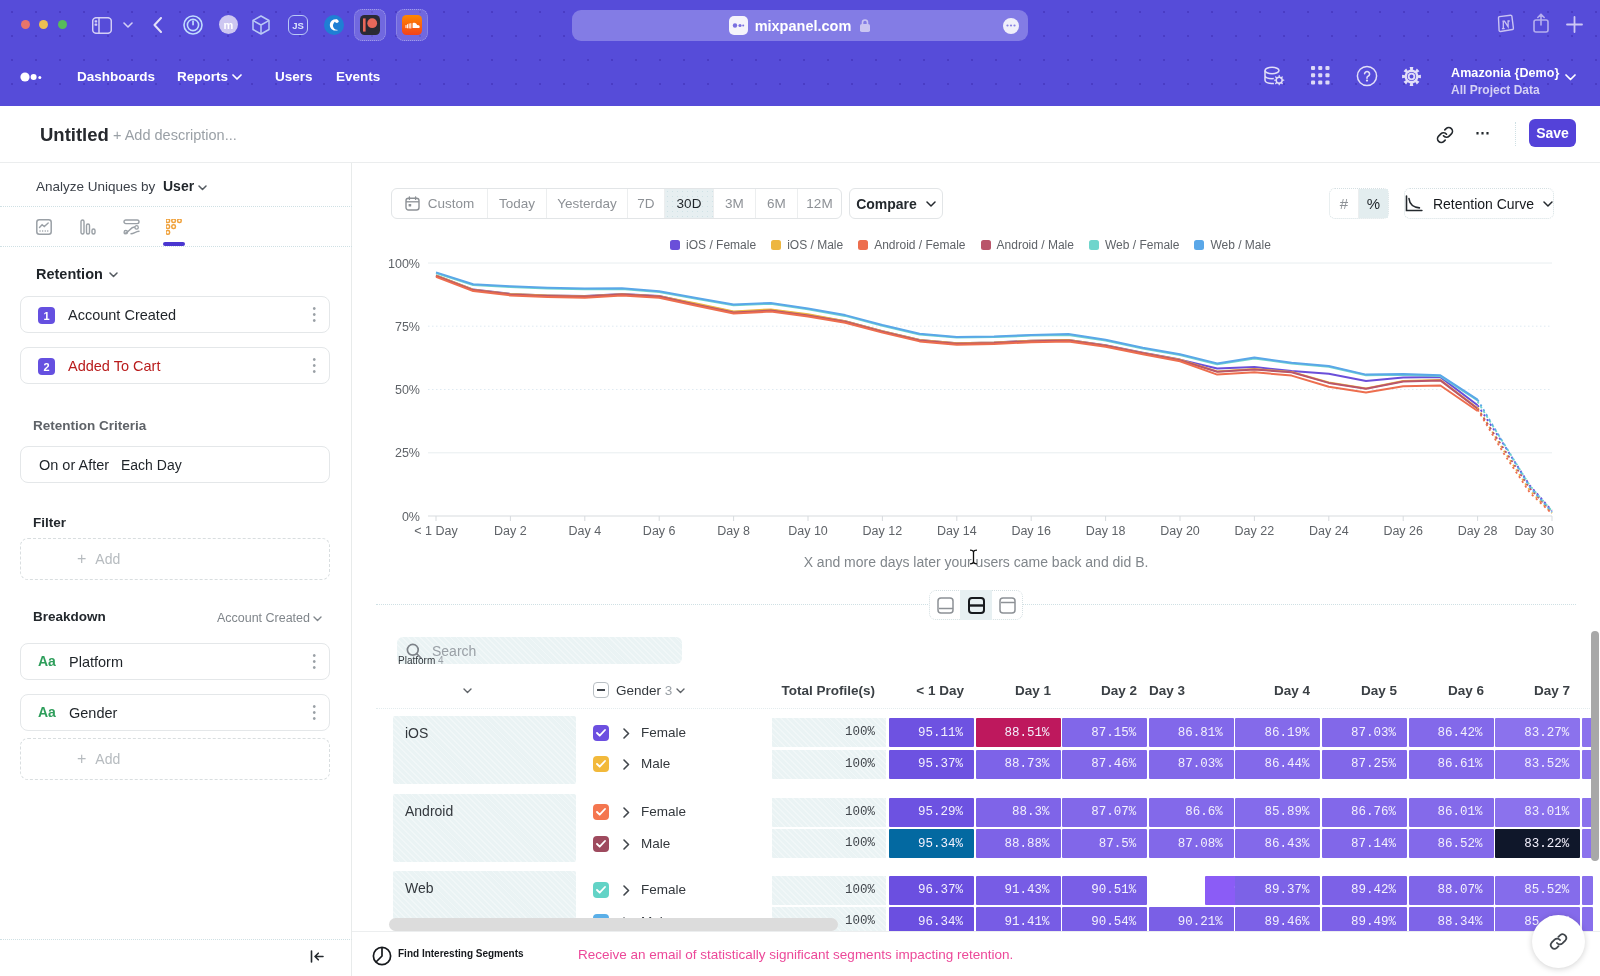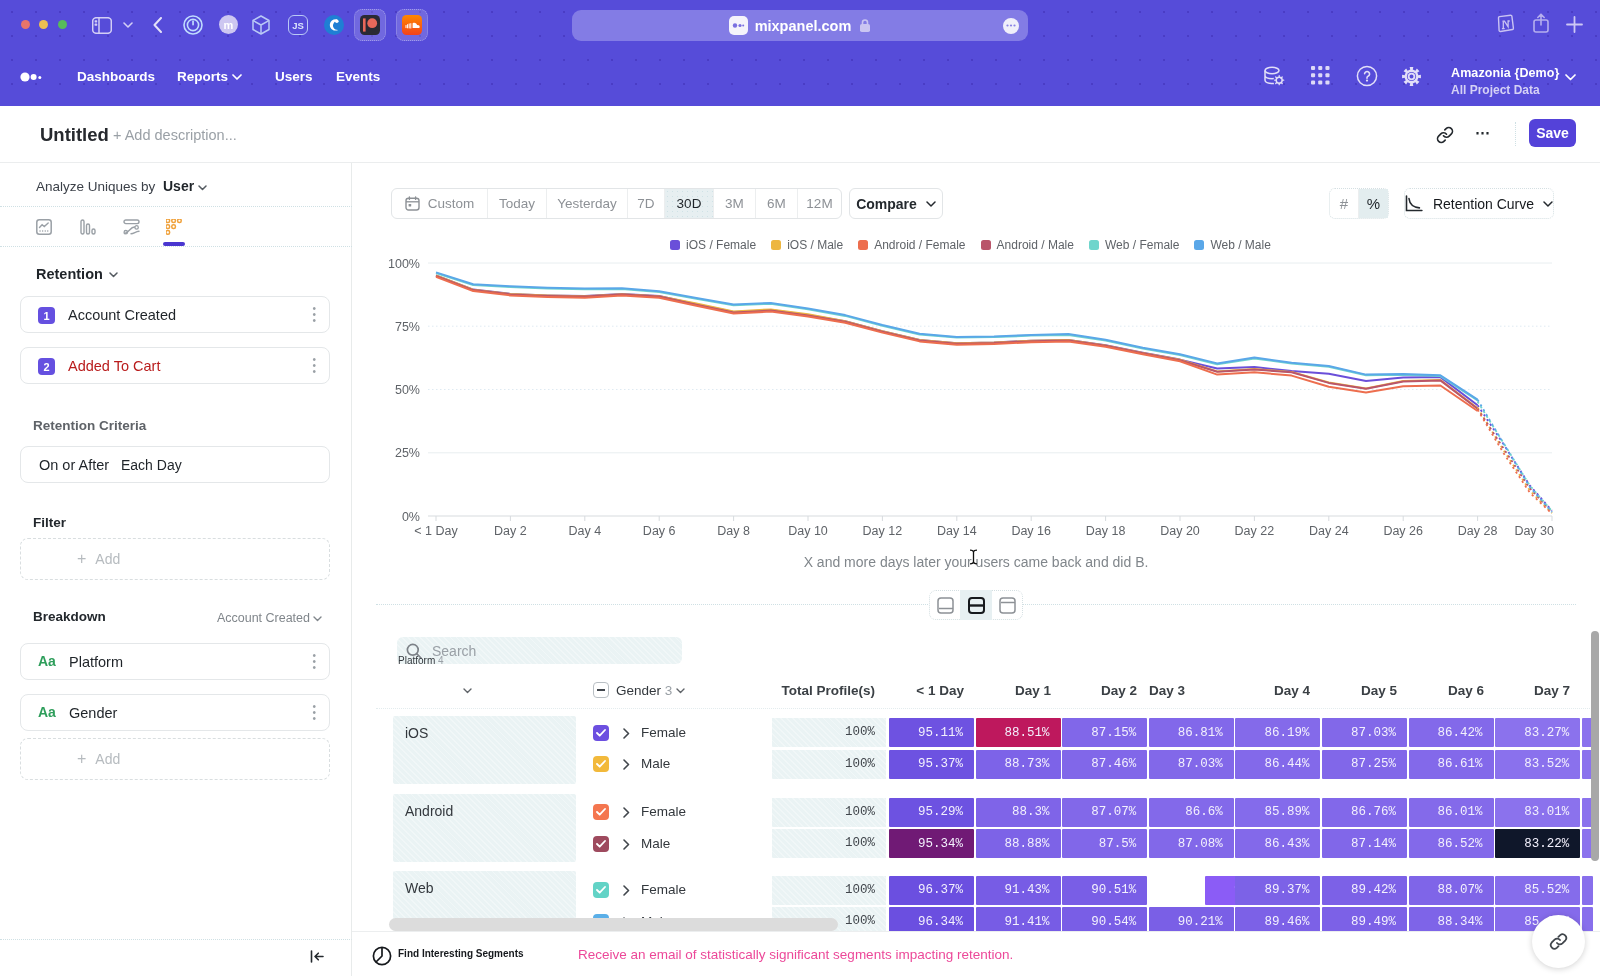--- a/index.html
+++ b/index.html
@@ -457,21 +457,21 @@
     <svg width="10" height="8" viewBox="0 0 10 8">
       <path d="M1 4l2.7 2.7L9 1" stroke="#fff" stroke-width="1.8" fill="none" stroke-linecap="round" stroke-linejoin="round"></path>
     </svg>
   </div>
 <div class="rowchev" style="left:623px;top:838.5px"><svg width="7" height="11" viewBox="0 0 7 11">
       <path d="M1 1l4.5 4.5L1 10" stroke="#41464c" stroke-width="1.6" fill="none" stroke-linecap="round" stroke-linejoin="round"></path>
     </svg></div>
 <div class="abs" style="left:641px;top:835.5px;font-size:13.5px;color:#33383d">Male</div>
 <div class="abs tealcell" style="left:772px;top:829px;width:114px;height:29px"></div>
 <div class="abs mono" style="left:772px;top:836px;width:103px;text-align:right;font-size:12.5px;color:#41464c">100%</div>
-<div class="pcell" style="left:889.0px;top:829px;width:85.0px;background:#701a75">95.34%</div>
+<div class="pcell" style="left:889.0px;top:829px;width:85.0px;background:#0369a1">95.34%</div>
 <div class="pcell" style="left:975.6px;top:829px;width:85.0px;background:rgb(125,99,231)">88.88%</div>
 <div class="pcell" style="left:1062.2px;top:829px;width:85.0px;background:rgb(129,103,233)">87.5%</div>
 <div class="pcell" style="left:1148.8px;top:829px;width:85.0px;background:rgb(130,104,233)">87.08%</div>
 <div class="pcell" style="left:1235.4px;top:829px;width:85.0px;background:rgb(131,105,234)">86.43%</div>
 <div class="pcell" style="left:1322.0px;top:829px;width:85.0px;background:rgb(129,103,233)">87.14%</div>
 <div class="pcell" style="left:1408.6px;top:829px;width:85.0px;background:rgb(131,105,234)">86.52%</div>
 <div class="pcell" style="left:1495.2px;top:829px;width:85.0px;background:#0f172a">83.22%</div>
 <div class="pcell" style="left:1581.8px;top:829px;width:8.2px;background:rgb(139,114,237)"></div>
 <div class="cbx" style="left:593px;top:882.0px;background:#62d3c6">
     <svg width="10" height="8" viewBox="0 0 10 8">

